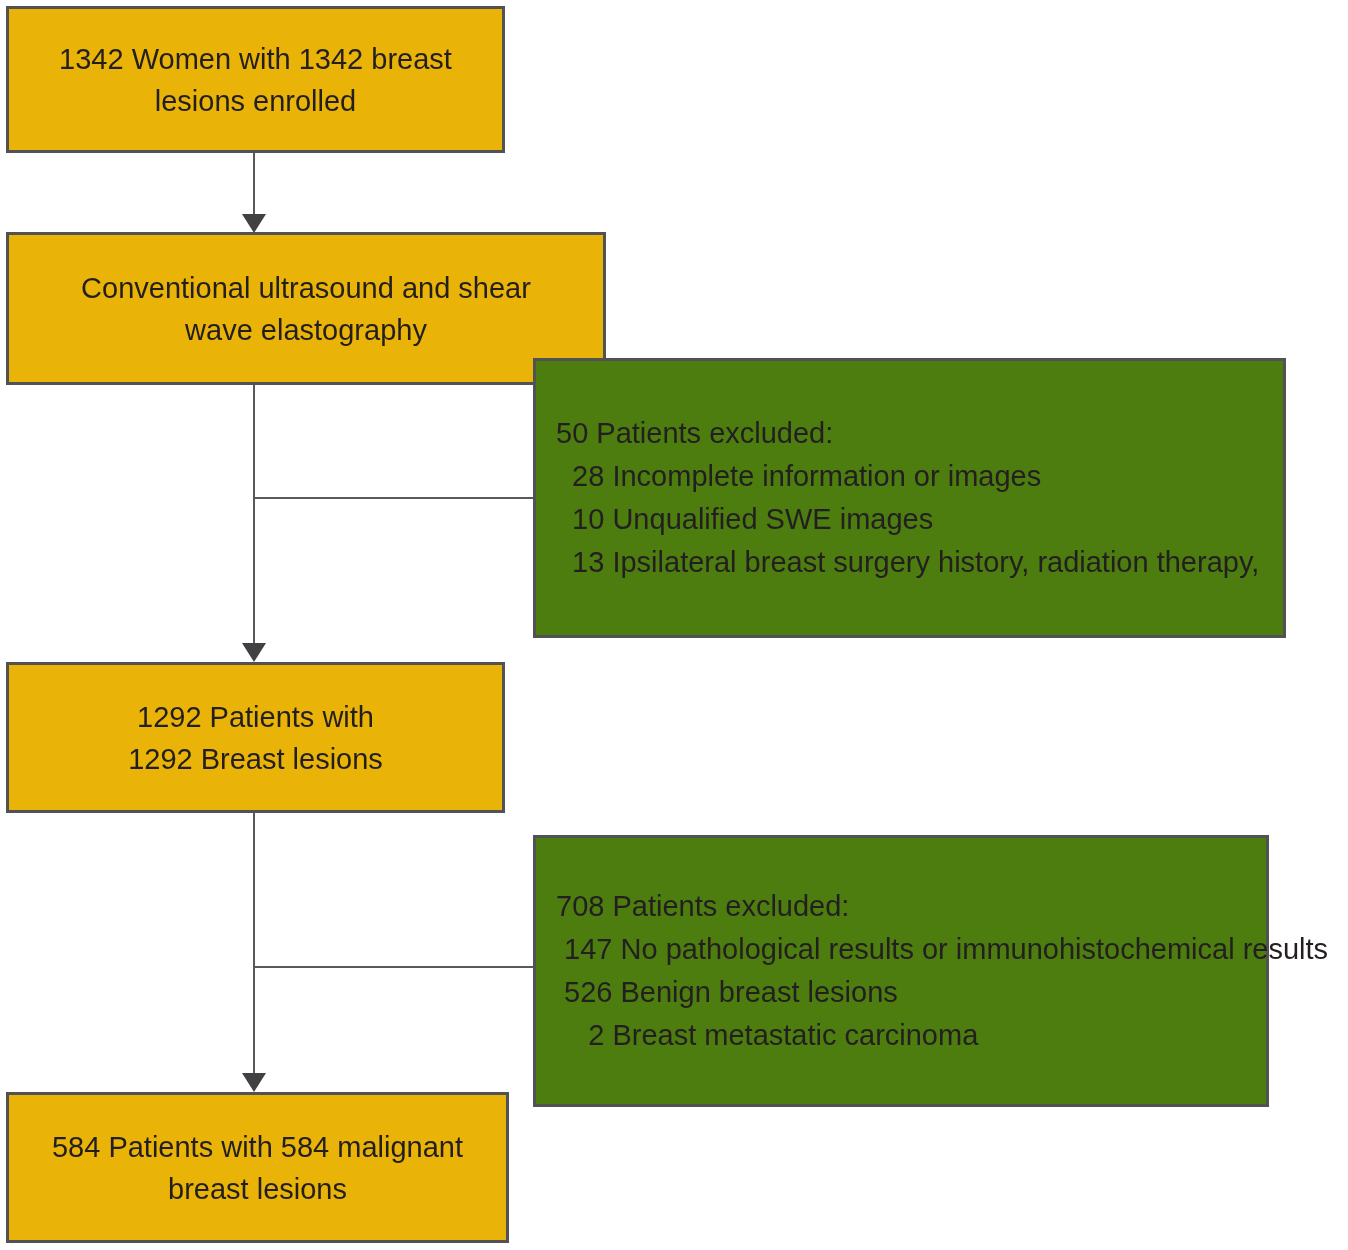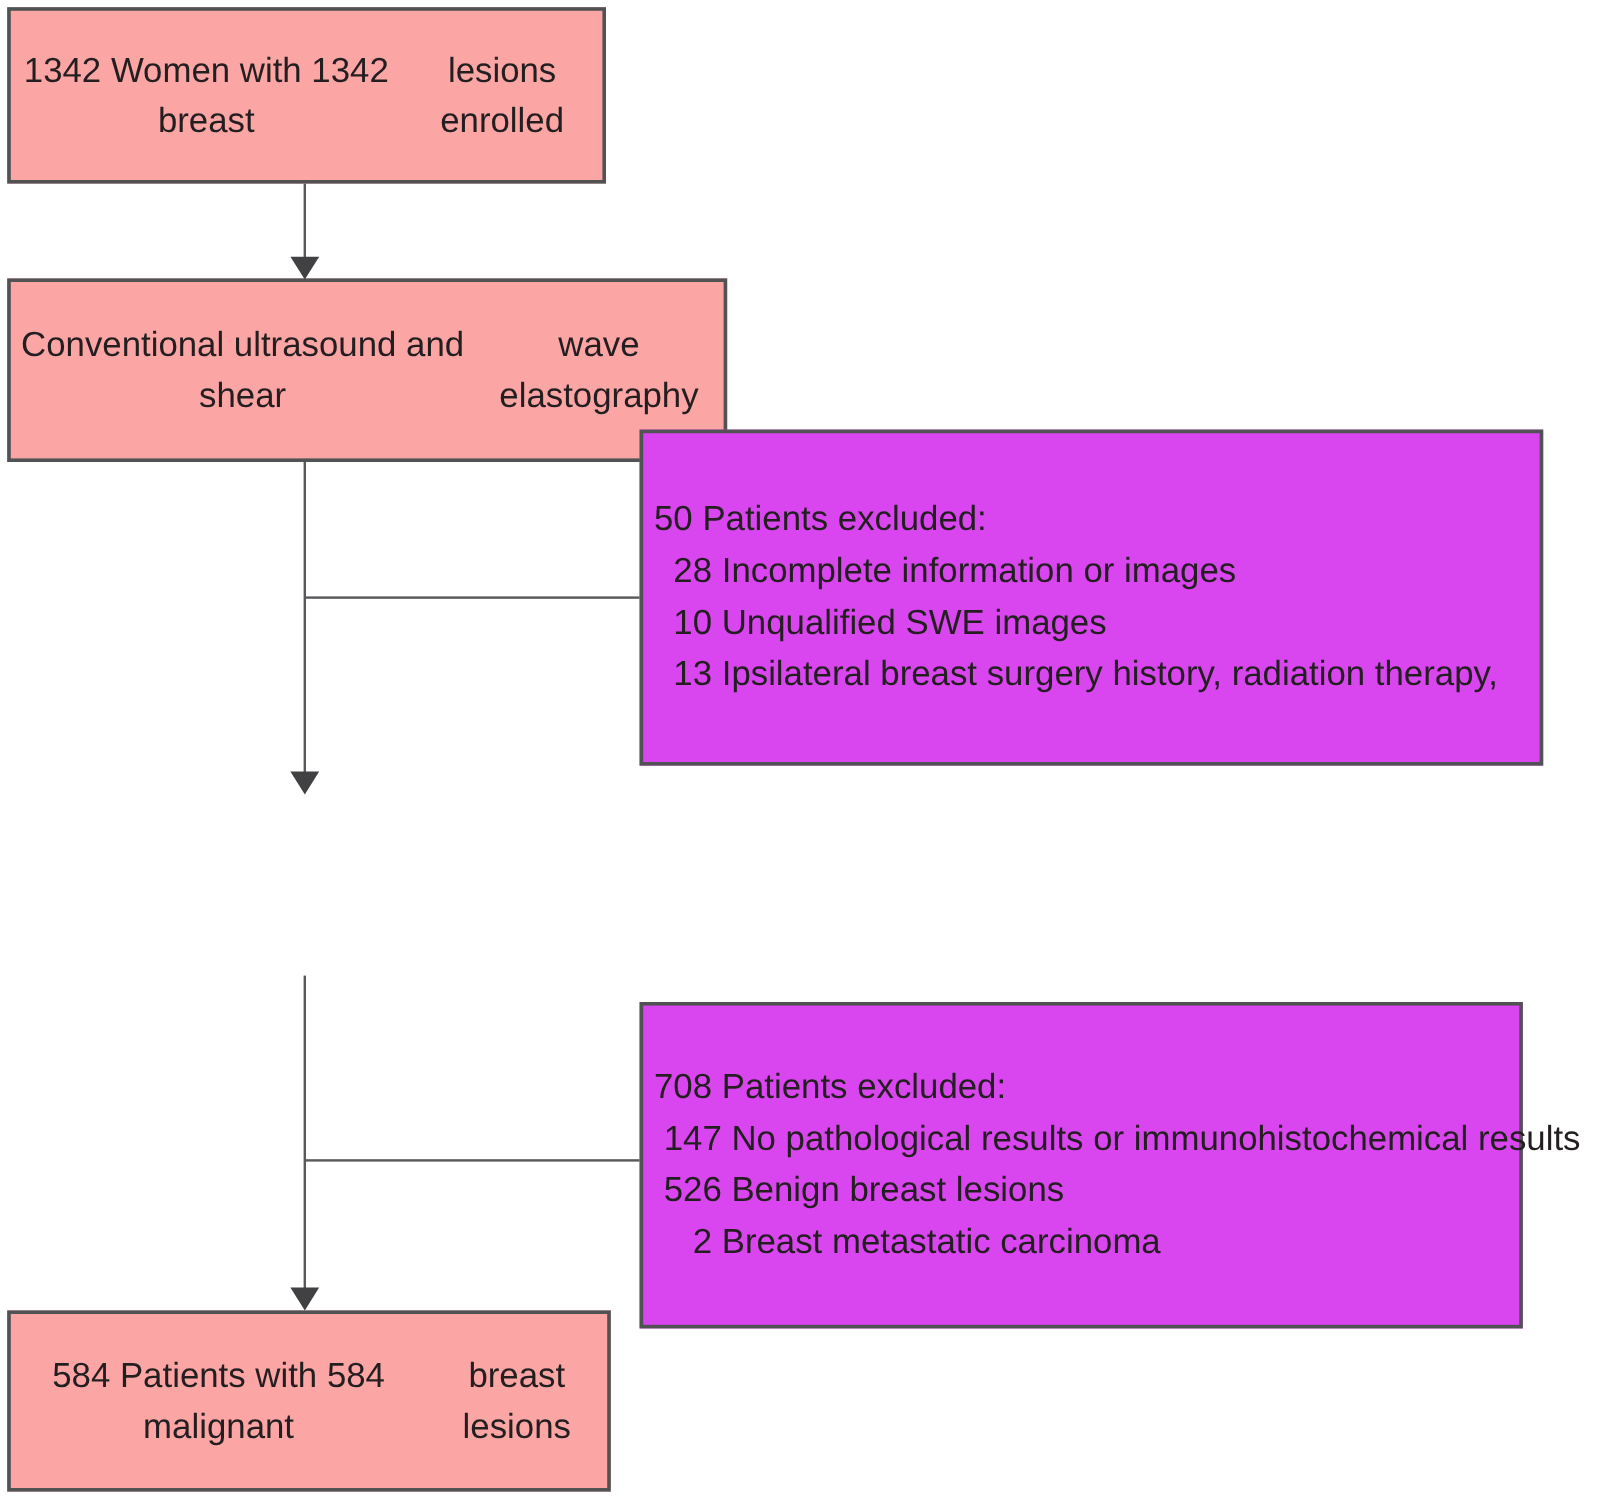--- a/index.html
+++ b/index.html
@@ -13,40 +13,40 @@
     height: 1250px;
     background: #ffffff;
     font-family: "Liberation Sans", sans-serif;
     color: #231f20;
     overflow: hidden;
   }
   .node {
     position: absolute;
     box-sizing: border-box;
     border: 3px solid #515254;
-    background: #fca5a5;
+    background: #eab308;
     display: flex;
-    flex-direction: row;
+    flex-direction: column;
     justify-content: center;
     align-items: center;
     text-align: center;
     font-size: 29px;
     line-height: 42px;
   }
   .excl {
     position: absolute;
     box-sizing: border-box;
     border: 3px solid #515254;
-    background: #d946ef;
+    background: #4d7c0f;
     display: flex;
     flex-direction: column;
     justify-content: center;
     font-size: 29px;
     line-height: 43px;
-    padding-left: 9px;
+    padding-left: 20px;
     padding-right: 6px;
     text-align: left;
   }
   .excl .line {
     white-space: pre;
   }
   #box-enrolled { left: 6px;  top: 6px;    width: 499px; height: 147px; }
   #box-imaging  { left: 6px;  top: 232px;  width: 600px; height: 153px; }
   #box-cohort   { left: 6px;  top: 662px;  width: 499px; height: 151px; }
   #box-final    { left: 6px;  top: 1092px; width: 503px; height: 151px; }
@@ -90,20 +90,24 @@
   <div class="node" id="box-enrolled">
     <div class="line">1342 Women with 1342 breast</div>
     <div class="line">lesions enrolled</div>
   </div>
 
   <div class="node" id="box-imaging">
     <div class="line">Conventional ultrasound and shear</div>
     <div class="line">wave elastography</div>
   </div>
 
+  <div class="node" id="box-cohort">
+    <div class="line">1292 Patients with</div>
+    <div class="line">1292 Breast lesions</div>
+  </div>
 
   <div class="node" id="box-final">
     <div class="line">584 Patients with 584 malignant</div>
     <div class="line">breast lesions</div>
   </div>
 
   <div class="excl" id="excl-first">
     <div class="line">50 Patients excluded:</div>
     <div class="line">  28 Incomplete information or images</div>
     <div class="line">  10 Unqualified SWE images</div>

